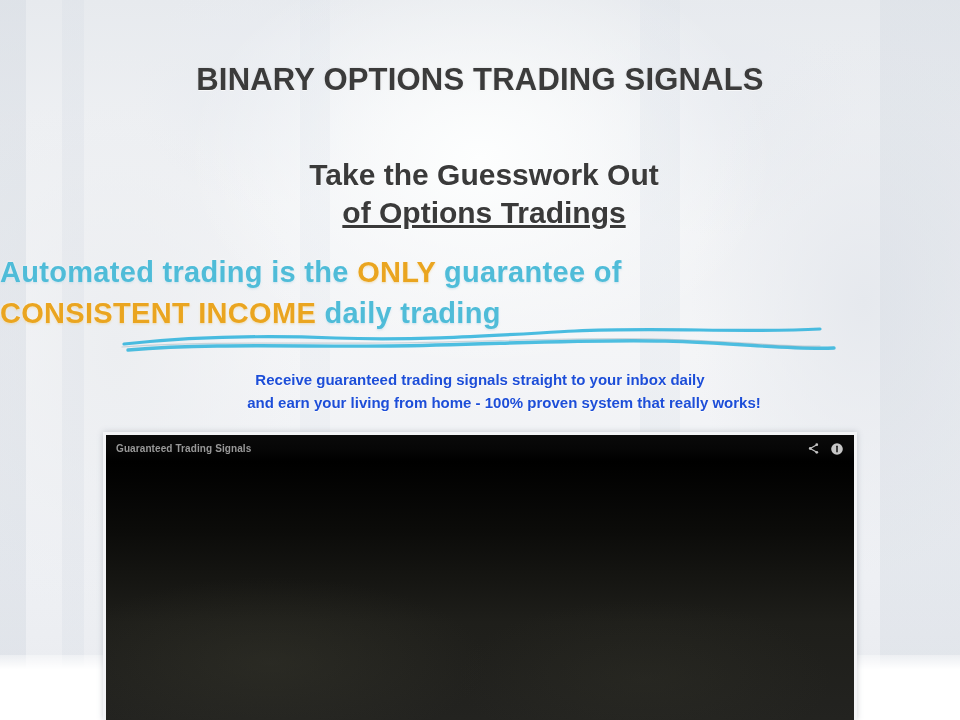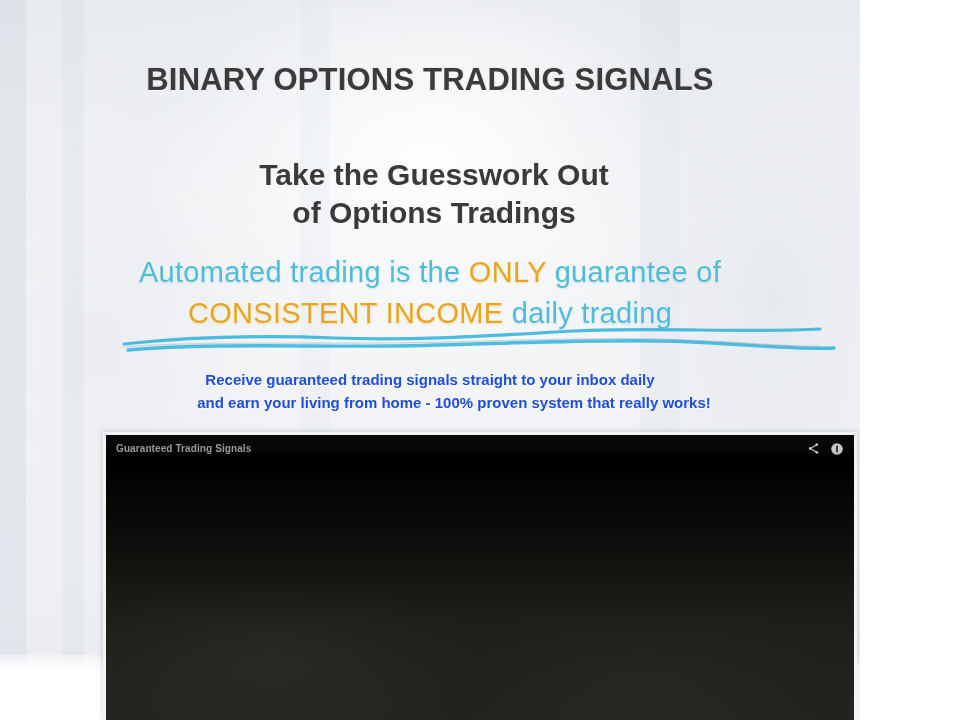--- a/index.html
+++ b/index.html
@@ -9,21 +9,21 @@
   body {
     width: 960px;
     height: 720px;
     overflow: hidden;
     font-family: "Liberation Sans", sans-serif;
     background: #ffffff;
   }
 
   #page {
     position: relative;
-    width: 860px;
+    width: 960px;
     height: 720px;
     overflow: hidden;
   }
 
   
   #backdrop {
     position: absolute;
     inset: 0;
     background:
       radial-gradient(ellipse 420px 300px at 50% 22%, #fdfefe 0%, rgba(253,254,254,0) 70%),
@@ -81,29 +81,28 @@
     position: absolute;
     top: 156px;
     left: 8px; right: 0;
     text-align: center;
     font-size: 30px;
     font-weight: bold;
     line-height: 1.28;
     color: #3a3a3a;
     text-shadow: 0 1px 1px rgba(255,255,255,0.8);
   }
-  #subhead .l2 { display: block; }
+  #subhead .l2 { display: block; text-decoration: underline; }
 
   #promo {
     position: absolute;
     top: 252px;
     left: 0; right: 0;
-    text-align: center;
     font-size: 29px;
-    font-weight: normal;
+    font-weight: bold;
     line-height: 1.42;
     letter-spacing: 0.3px;
   }
   .pl { display: block; }
   .blue {
     color: #4fbcd8;
     text-shadow: 0 0 3px rgba(255,255,255,0.9), 0 1px 2px rgba(140,190,215,0.55);
   }
   .gold {
     color: #eaa520;

